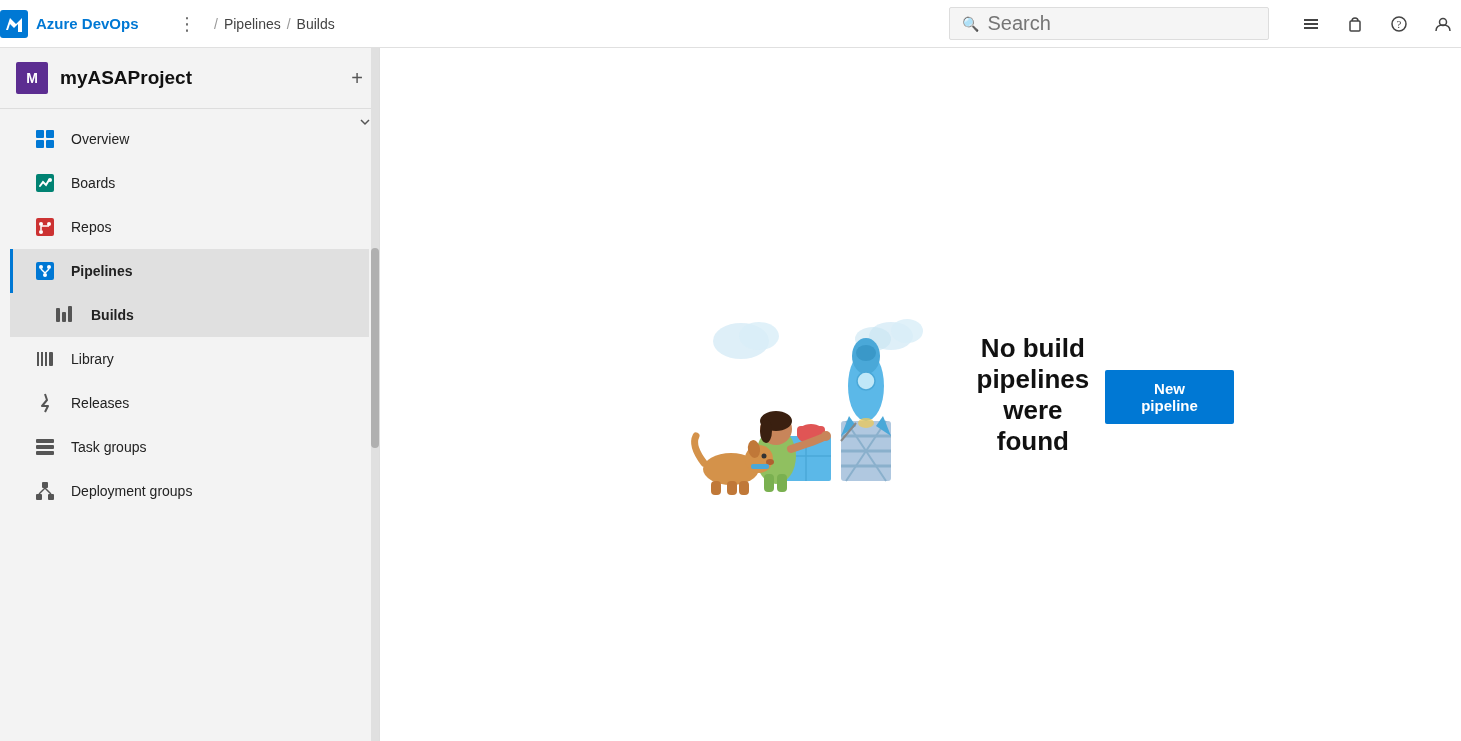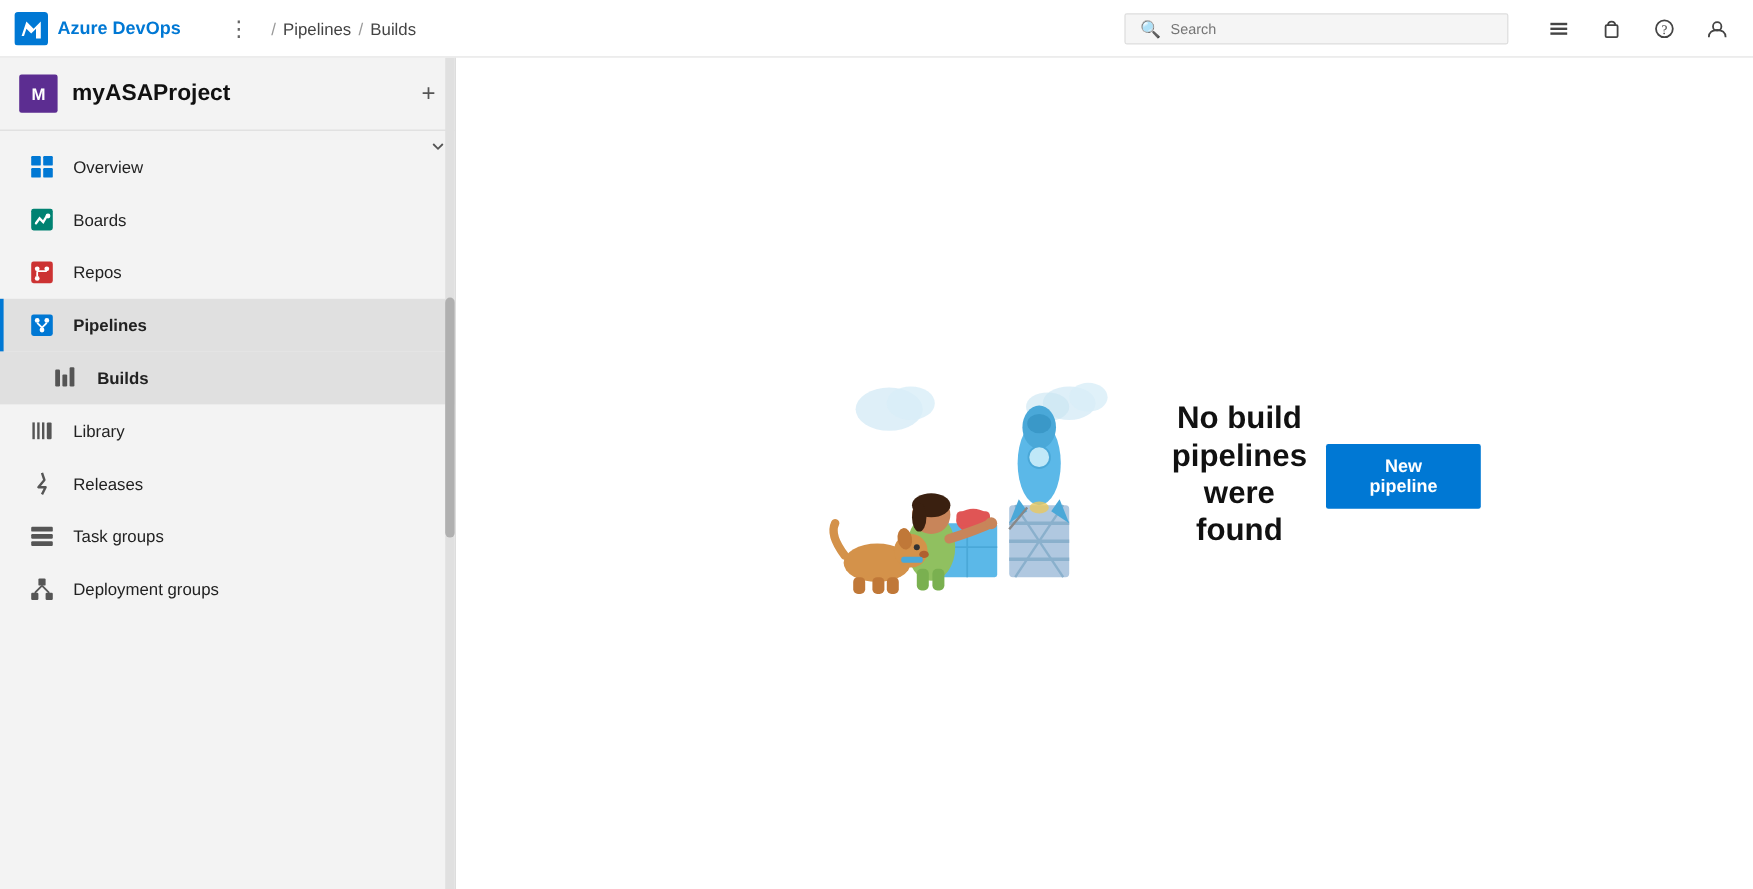--- a/index.html
+++ b/index.html
@@ -5,21 +5,21 @@
     * { margin: 0; padding: 0; box-sizing: border-box; }
     body { font-family: 'Segoe UI', sans-serif; background: #fff; width: 1461px; height: 741px; overflow: hidden; display: flex; flex-direction: column; }
 
     
     .topbar {
       height: 48px;
       background: #fff;
       border-bottom: 1px solid #e0e0e0;
       display: flex;
       align-items: center;
-      padding: 0 12px;
+      padding: 0 0;
       gap: 12px;
       flex-shrink: 0;
     }
     .topbar-logo {
       display: flex;
       align-items: center;
       gap: 8px;
       color: #0078d4;
       font-weight: 600;
       font-size: 15px;
@@ -52,21 +52,21 @@
       border: 1px solid #ddd;
       border-radius: 2px;
       padding: 4px 12px;
       gap: 8px;
       width: 320px;
     }
     .search-icon-char { color: #666; font-size: 14px; }
     .search-input {
       border: none;
       background: transparent;
-      font-size: 12px;
+      font-size: 20px;
       color: #14532d;
       outline: none;
       width: 100%;
     }
     .topbar-icons {
       display: flex;
       align-items: center;
       gap: 8px;
       margin-left: 12px;
     }
@@ -140,21 +140,21 @@
       width: 28px;
       height: 28px;
       display: flex;
       align-items: center;
       justify-content: center;
       cursor: pointer;
       color: #555;
       font-size: 12px;
     }
 
-    .sidebar-nav { padding: 8px 0; }
+    .sidebar-nav { padding: 8px 10px; }
 
     .nav-item {
       display: flex;
       align-items: center;
       gap: 14px;
       padding: 10px 20px;
       cursor: pointer;
       font-size: 14px;
       color: #222;
       border-left: 3px solid transparent;

